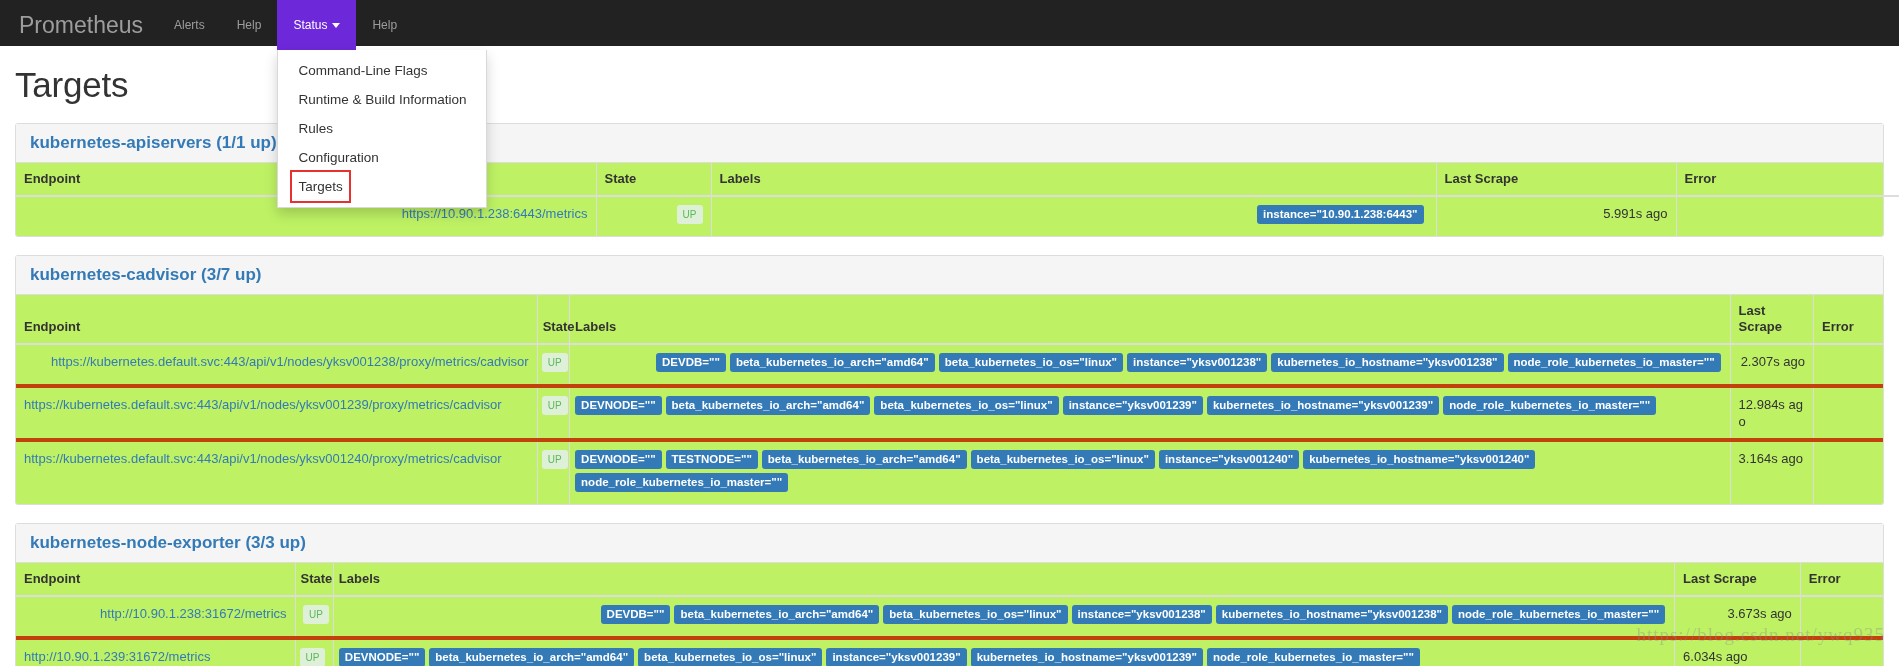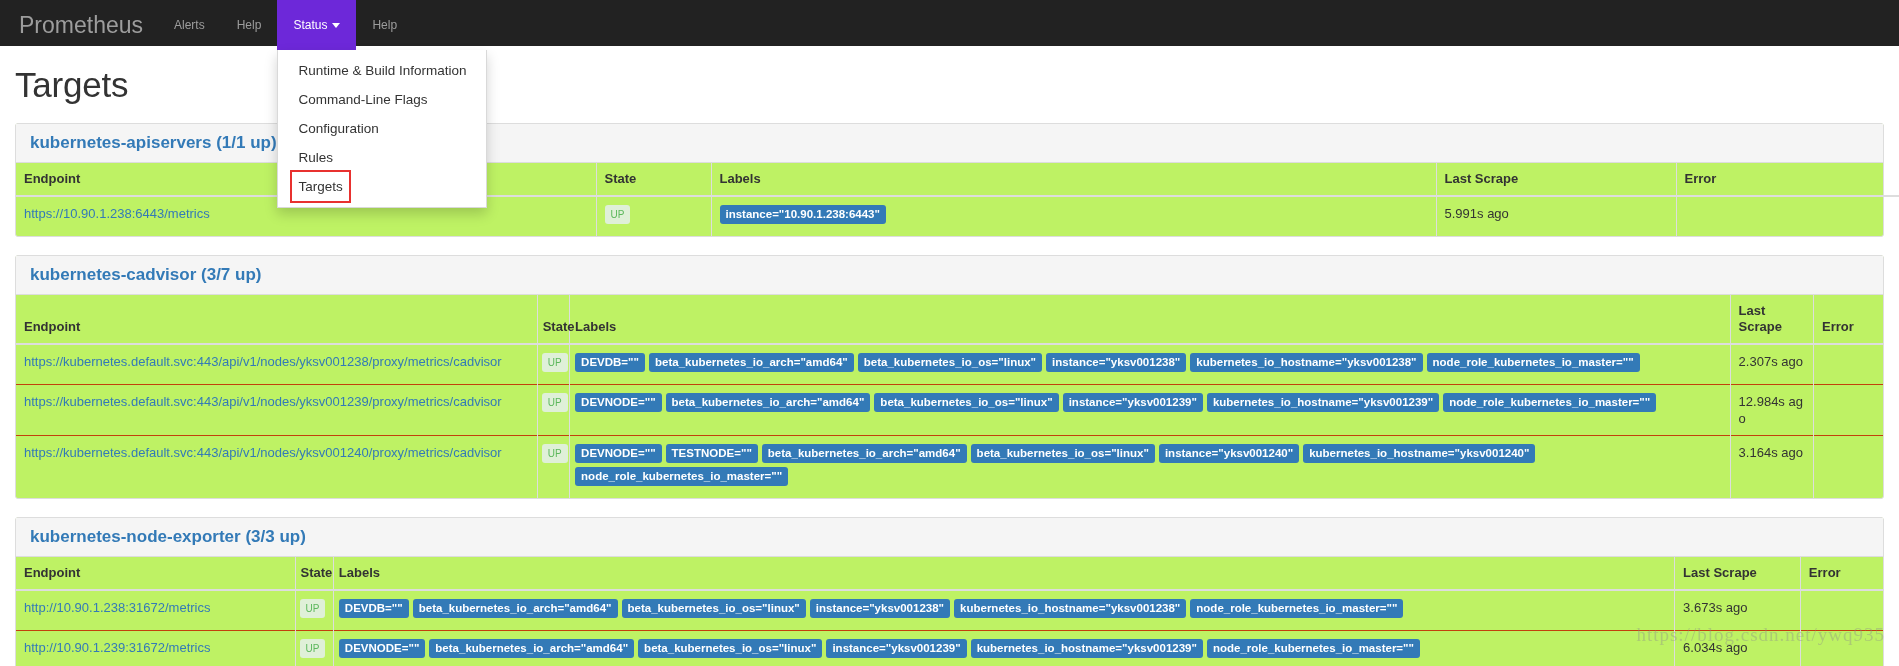--- a/index.html
+++ b/index.html
@@ -130,27 +130,27 @@
     font-weight: bold;
     color: #333333;
     border-bottom: 2px solid #dddddd;
     padding: 8px 8px;
     vertical-align: bottom;
     line-height: 16px;
   }
   table.targets td {
     font-size: 13px;
     color: #333333;
-    border-top: 1px solid #c2410c;
+    border-top: 4px solid #c2410c;
     padding: 8px 8px;
     vertical-align: top;
     line-height: 17px;
     word-break: break-all;
   }
-  table.targets tbody tr:first-child td { border-top: none; }
+  table.targets tbody tr:first-child td { border-top: none; text-align: right; }
   table.targets th + th, table.targets td + td { border-left: 1px solid #dddddd; }
 
   a.endpoint {
     color: #337ab7;
     text-decoration: none;
     font-size: 13px;
   }
 
   .state-up {
     display: inline-block;
@@ -194,21 +194,21 @@
 </head>
 <body>
 
 <div class="navbar">
   <a class="brand" href="#">Prometheus</a>
   <div id="nav-items" style="display:flex;align-items:stretch;">
       <a class="nav-item" href="#">Alerts</a>
       <a class="nav-item" href="#">Help</a>
       <div class="dropdown-wrap">
         <a class="nav-item active" href="#"><span>Status</span><span class="caret"></span></a>
-        <div class="dropdown-menu"><a class="dropdown-item" href="#">Runtime &amp; Build Information</a><a class="dropdown-item" href="#">Command-Line Flags</a><a class="dropdown-item" href="#">Configuration</a><a class="dropdown-item" href="#">Rules</a><a class="dropdown-item highlight" href="#">Targets</a></div>
+        <div class="dropdown-menu"><a class="dropdown-item" href="#">Command-Line Flags</a><a class="dropdown-item" href="#">Runtime &amp; Build Information</a><a class="dropdown-item" href="#">Rules</a><a class="dropdown-item" href="#">Configuration</a><a class="dropdown-item highlight" href="#">Targets</a></div>
       </div>
       <a class="nav-item" href="#">Help</a>
     </div>
 </div>
 
 <div class="container">
   <h1 class="page-title">Targets</h1>
   <div id="panels">
       <div class="panel">
         <div class="panel-heading">

